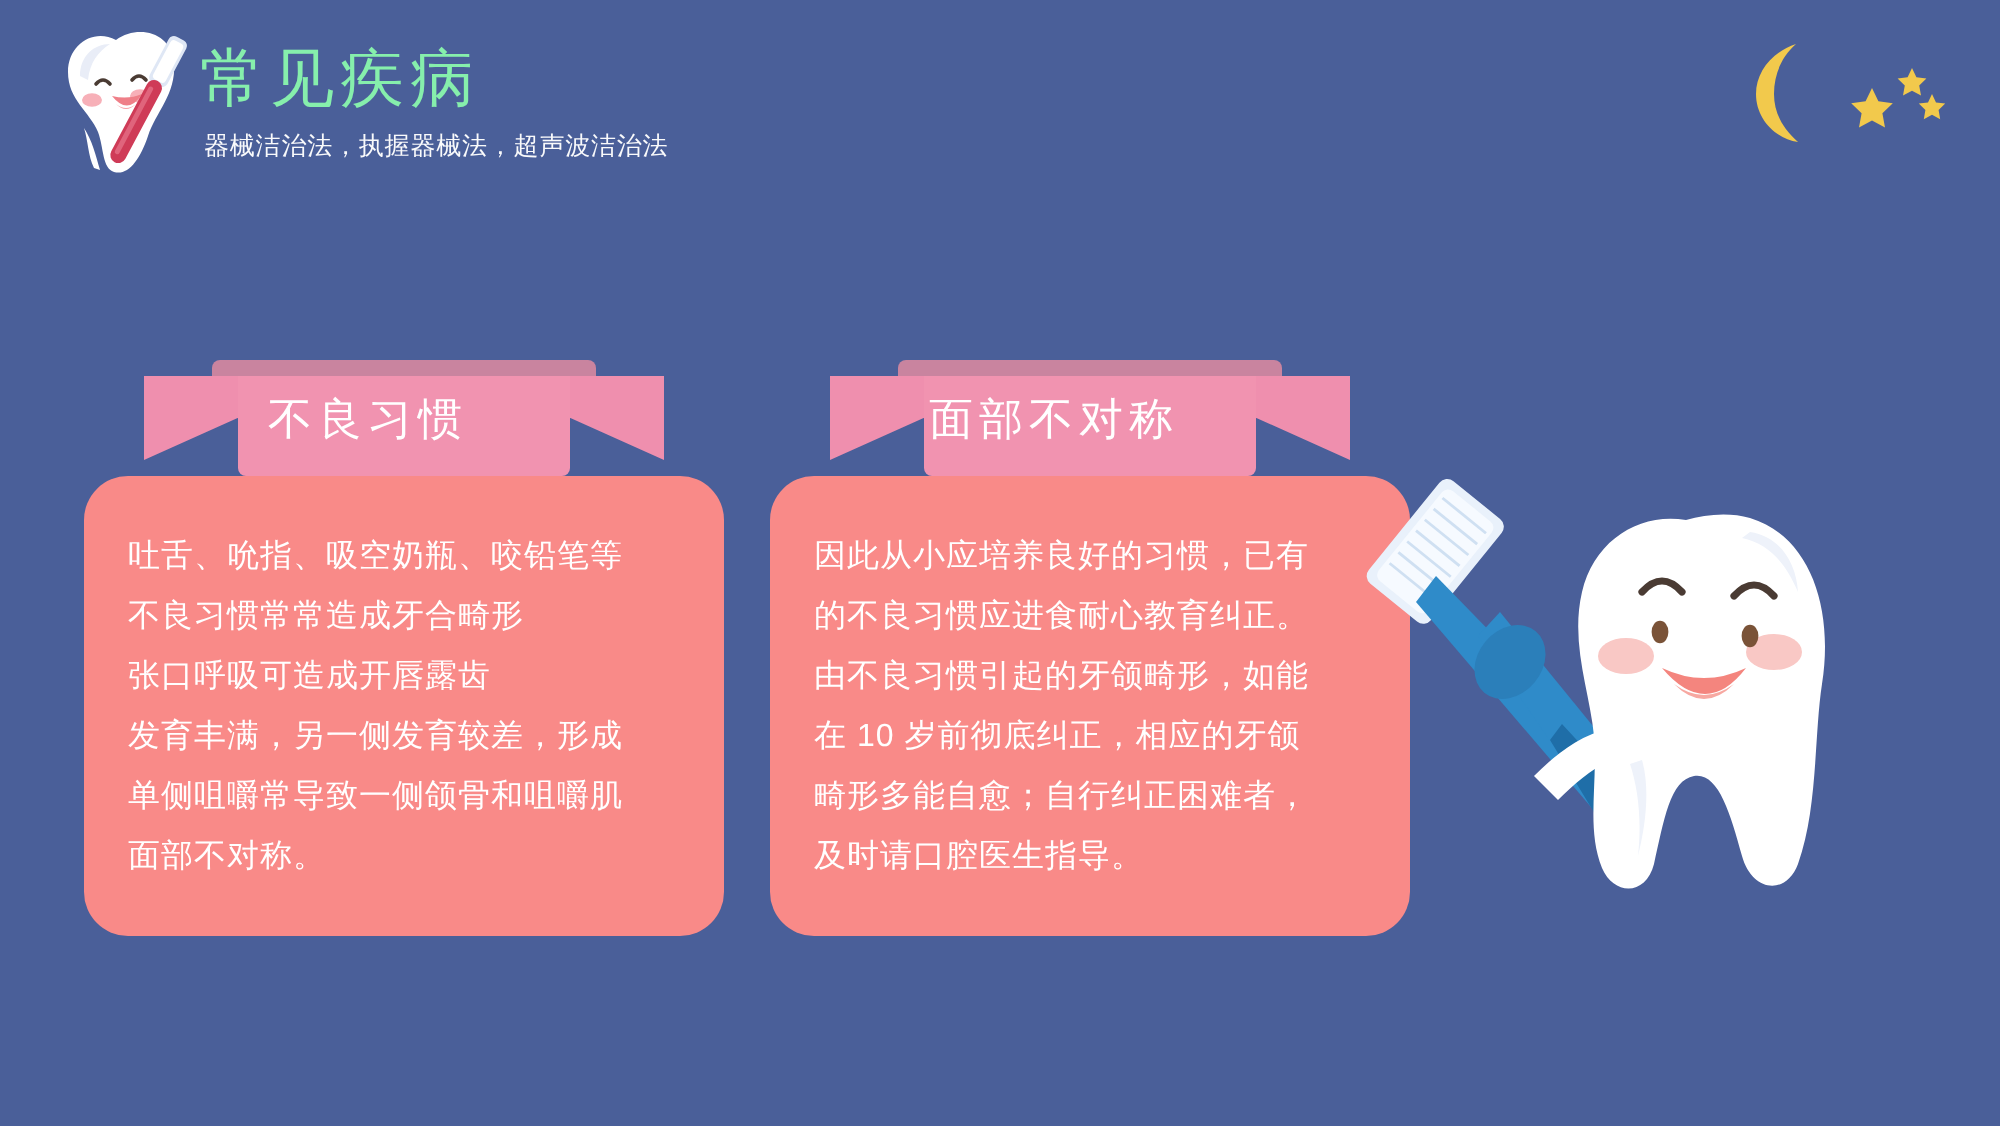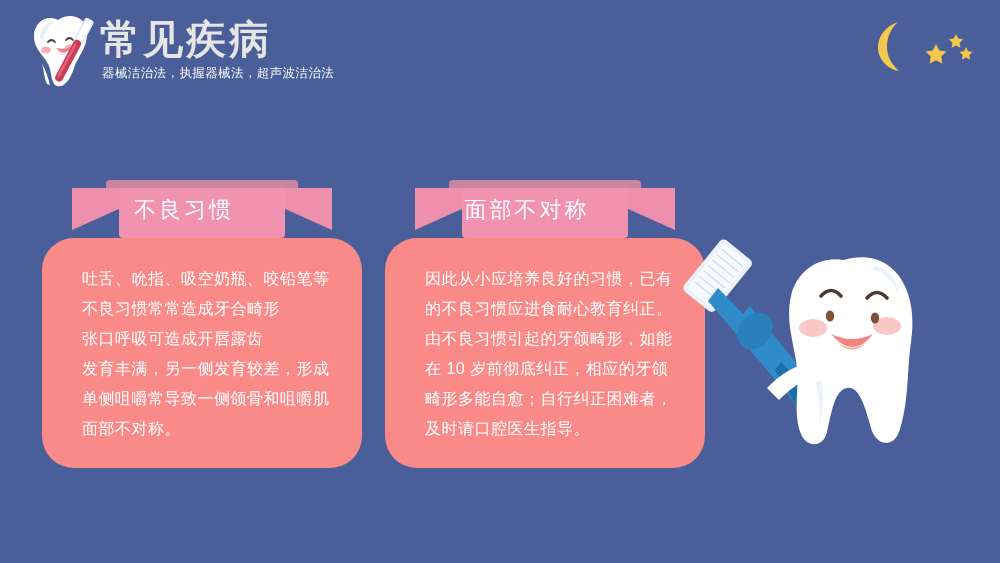--- a/index.html
+++ b/index.html
@@ -27,25 +27,25 @@
     position: absolute;
     left: 14px; top: 8px;
     width: 84px; height: 88px;
   }
   .title-block {
     position: absolute;
     left: 100px;
     top: 14px;
   }
   .main-title {
-    color: #e5e5e5;
-    font-size: 40px;
+    color: #86efac;
+    font-size: 32px;
     line-height: 50px;
     letter-spacing: 3px;
-    font-weight: bold;
+    font-weight: normal;
     margin: 0;
     white-space: nowrap;
   }
   .sub-title {
     color: #ffffff;
     font-size: 12.5px;
     line-height: 16px;
     letter-spacing: 0.4px;
     margin: 2px 0 0 2px;
     white-space: nowrap;
@@ -117,22 +117,22 @@
     letter-spacing: 3px;
     white-space: nowrap;
   }
 
   
   .card {
     position: relative;
     margin-top: -2px;
     width: 320px;
     background: #f98a88;
-    border-radius: 32px;
-    padding: 26px 22px 24px 40px;
+    border-radius: 22px;
+    padding: 26px 22px 24px 22px;
     box-sizing: border-box;
   }
   .card-line {
     color: #ffffff;
     font-size: 16px;
     line-height: 30px;
     letter-spacing: 0.5px;
     white-space: nowrap;
   }
 

